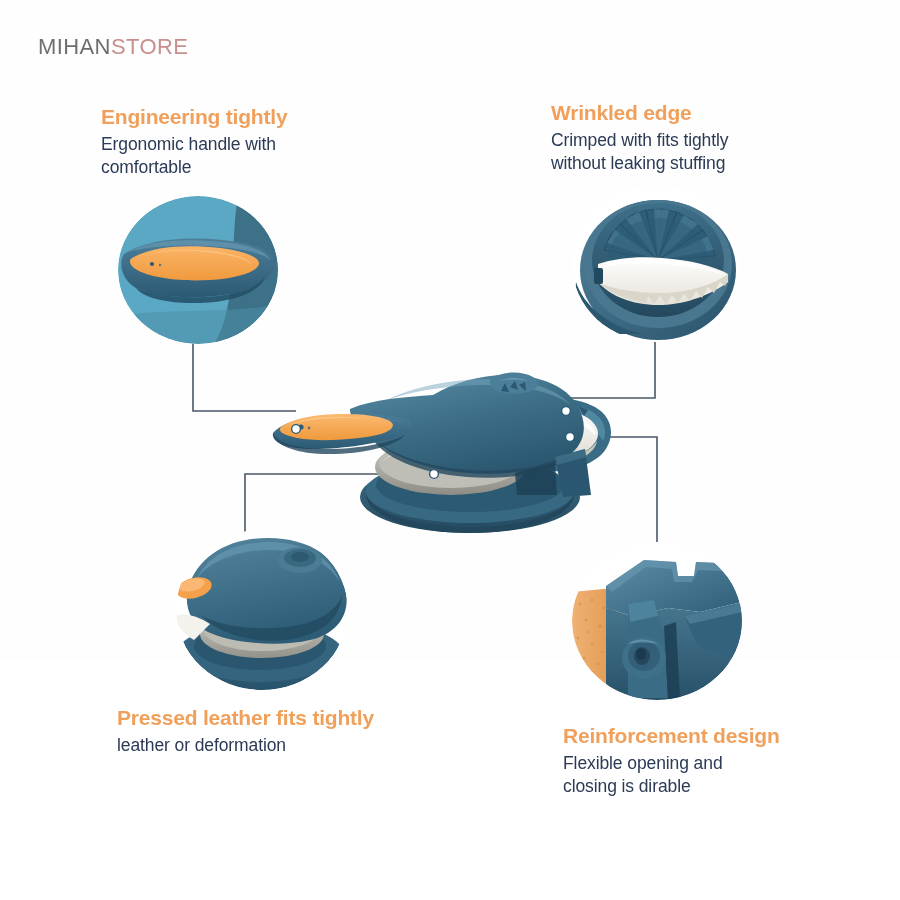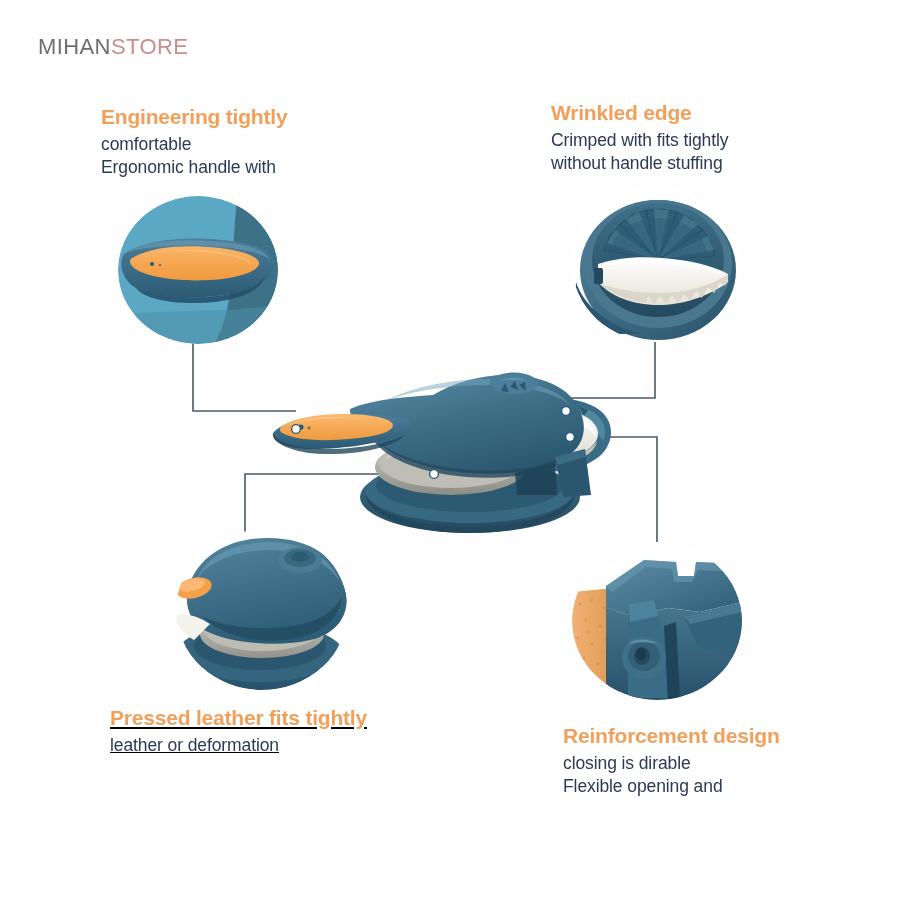--- a/index.html
+++ b/index.html
@@ -29,21 +29,21 @@
   .callout .c-title {
     font-size:21px; font-weight:bold; color:#f0a05a;
     letter-spacing:-.2px; line-height:1.18; white-space:nowrap;
   }
   .callout .c-body {
     font-size:17.5px; color:#2b3a55; line-height:1.32;
     margin-top:3px; letter-spacing:-.1px;
   }
   #callout-1 { left:101px; top:105px; }
   #callout-2 { left:551px; top:101px; }
-  #callout-3 { left:110px; top:706px;text-decoration:underline; }
+  #callout-3 { left:117px; top:706px; }
   #callout-4 { left:563px; top:724px; }
 
   
   #lines { position:absolute; left:0; top:0; width:900px; height:900px; }
 
   
   .circle {
     position:absolute; border-radius:50%; overflow:hidden;
     background:#ffffff;
   }
@@ -76,45 +76,45 @@
 
       <path d="M 434 474 L 245 474 L 245 553"></path>
 
       <path d="M 570 437 L 657 437 L 657 548"></path>
     </g>
   </svg>
 
   <div class="callout" id="callout-1">
     <div class="c-title">Engineering tightly</div>
     <div class="c-body">
+      <div>Ergonomic handle with</div>
       <div>comfortable</div>
-      <div>Ergonomic handle with</div>
     </div>
   </div>
 
   <div class="callout" id="callout-2">
     <div class="c-title">Wrinkled edge</div>
     <div class="c-body">
       <div>Crimped with fits tightly</div>
-      <div>without handle stuffing</div>
+      <div>without leaking stuffing</div>
     </div>
   </div>
 
   <div class="callout" id="callout-3">
     <div class="c-title">Pressed leather fits tightly</div>
     <div class="c-body">
       <div>leather or deformation</div>
     </div>
   </div>
 
   <div class="callout" id="callout-4">
     <div class="c-title">Reinforcement design</div>
     <div class="c-body">
+      <div>Flexible opening and</div>
       <div>closing is dirable</div>
-      <div>Flexible opening and</div>
     </div>
   </div>
 
   <div class="circle" id="circle-1">
     <svg viewBox="0 0 160 148">
       <defs>
         <clipPath id="clip1">
             <ellipse cx="80" cy="74" rx="80" ry="74"></ellipse>
           </clipPath>
         <linearGradient id="hc-body" x1="0" y1="0" x2="0" y2="1">

